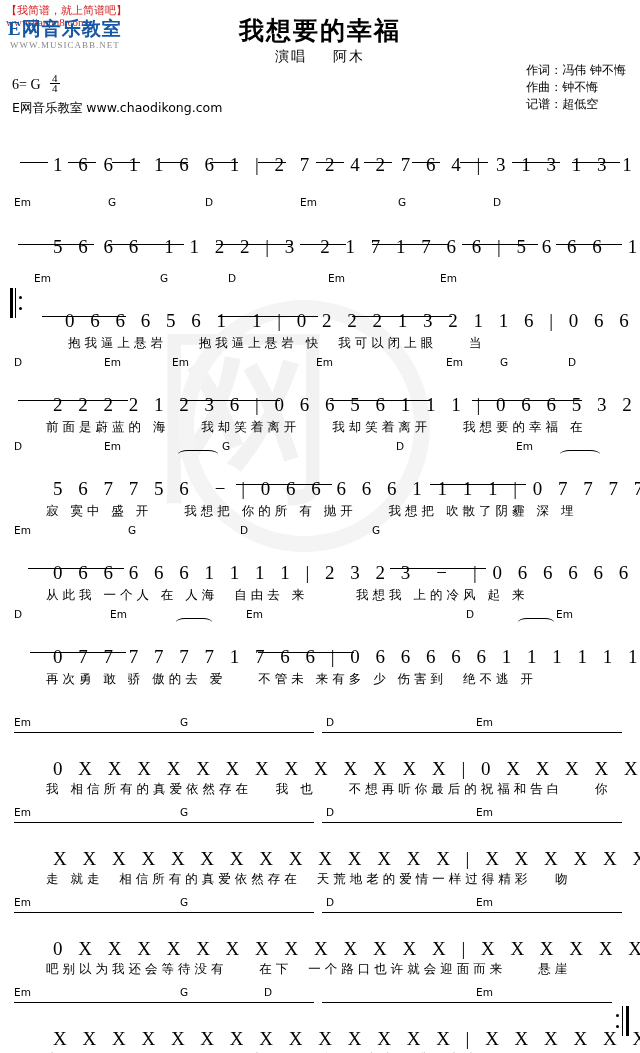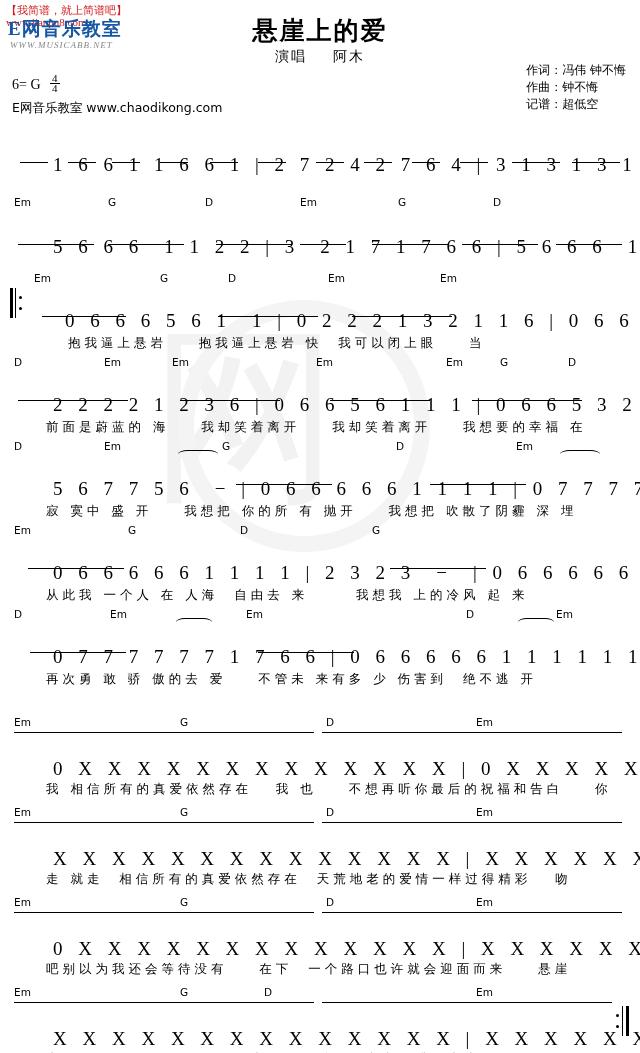--- a/index.html
+++ b/index.html
@@ -18,21 +18,20 @@
     line-height:1.1;
   }
   .wm-top .line1{color:#d21c1c;font-size:11px;letter-spacing:0px;}
   .wm-logo{
     position:absolute;left:8px;top:16px;font-size:19px;color:#1557a5;
     font-weight:bold;letter-spacing:1px;
   }
   .wm-sub{
     position:absolute;left:10px;top:40px;font-size:9px;color:#888;
     letter-spacing:1px;
-    font-style:italic;
   }
   .wm-big{
     position:absolute;left:150px;top:290px;
     font-size:190px;color:#f2f2f2;
     font-family:"Liberation Serif",serif;
     z-index:0;pointer-events:none;user-select:none;
     letter-spacing:10px;
   }
   .wm-ring{
     position:absolute;left:178px;top:300px;width:220px;height:220px;
@@ -92,21 +91,21 @@
 
 <div class="wm-big">网</div>
 <div class="wm-ring"></div>
 
 <div class="wm-top">
   <div class="line1">【我简谱，就上简谱吧】www.jianpu8.com</div>
 </div>
 <div class="wm-logo">E网音乐教室</div>
 <div class="wm-sub">WWW.MUSICABB.NET</div>
 
-<div class="title">悬崖上的爱</div>
+<div class="title">我想要的幸福</div>
 <div class="singer">
   <span>演唱</span>
   <span>&nbsp;&nbsp;</span>
   <span>阿木</span>
 </div>
 
 <div class="keysig">
   <span>6= G</span>
   <span class="frac">
     <span style="display:block;border-bottom:1px solid #000;padding:0 2px;">4</span>

